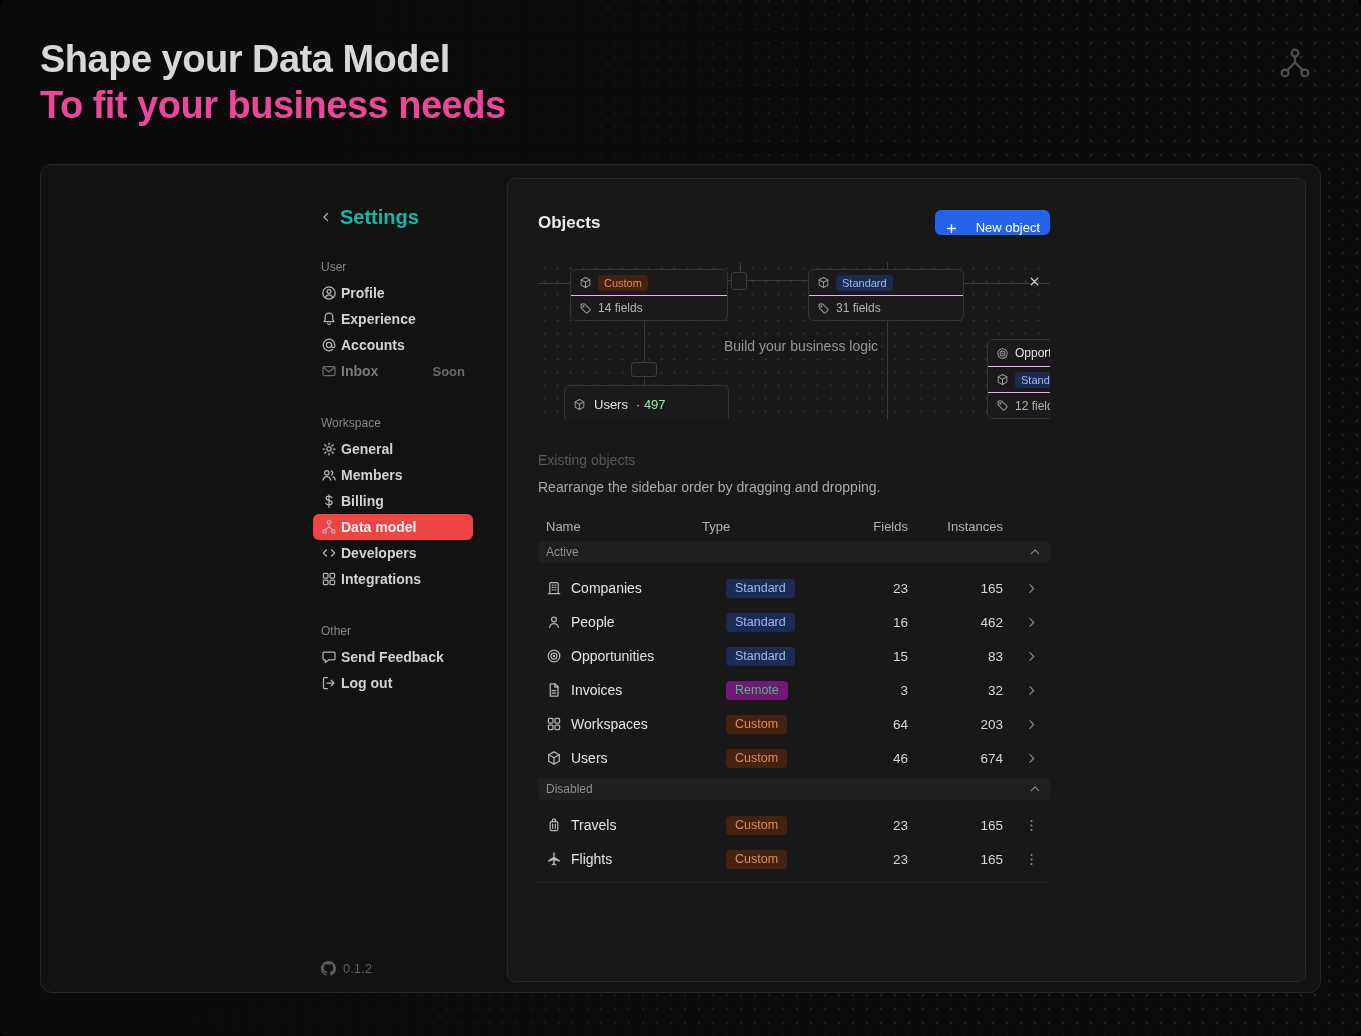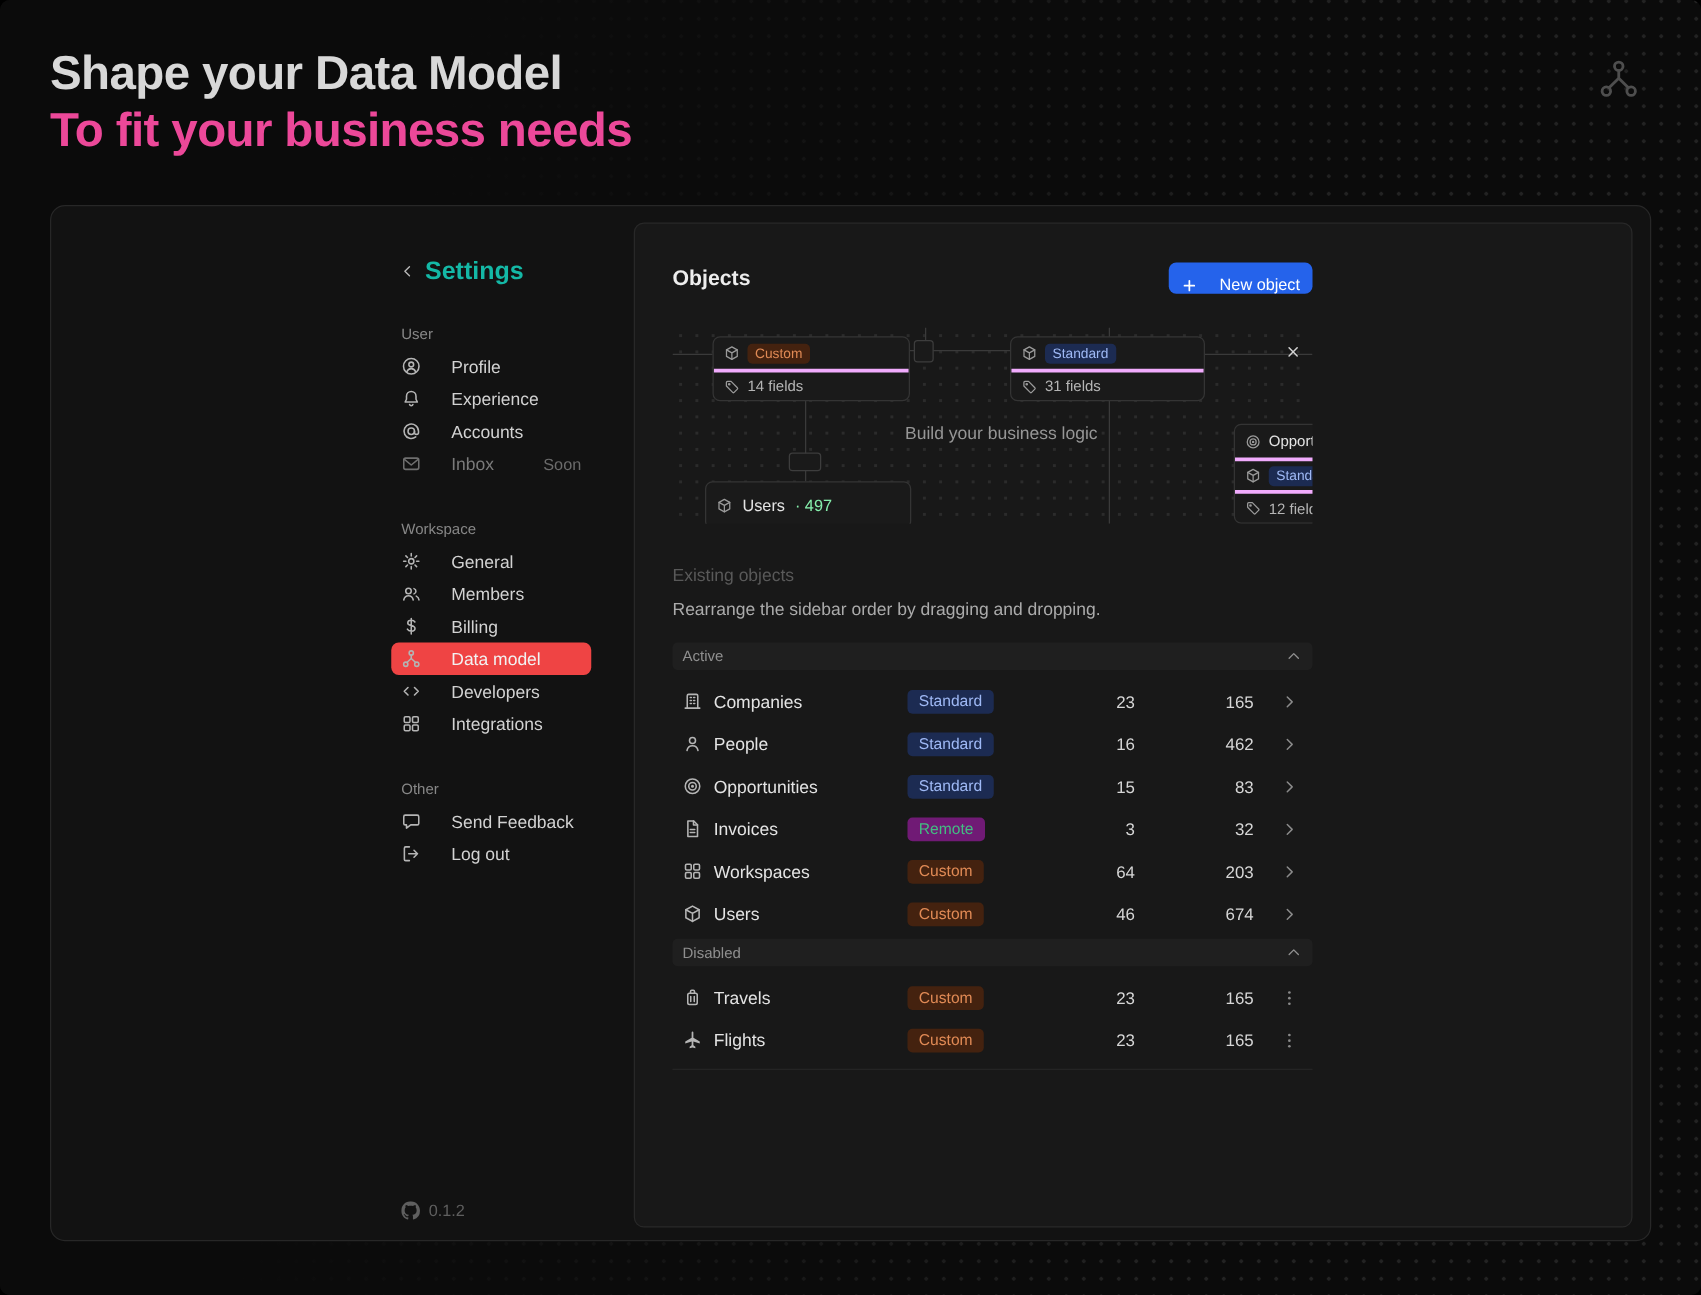--- a/index.html
+++ b/index.html
@@ -24,22 +24,22 @@
   .card { position:absolute; left:40px; top:164px; width:1281px; height:829px;
           background:#121212; border:1px solid #272727; border-radius:12px; z-index:3; }
 
   
   .sidebar { position:absolute; left:272px; top:41px; bottom:0; width:160px; }
   .sb-head { display:flex; align-items:center; gap:7px; height:22px; padding-left:6px;
              color:#14b8a6; font-size:20px; font-weight:700; cursor:pointer; }
   .sb-head .ic { width:14px; height:14px; color:#b9b9b9; }
   .sb-section { margin-top:32px; }
   .sb-label { font-size:12px; color:#878787; height:16px; margin-bottom:4px; padding-left:8px; }
-  .sb-item { display:flex; align-items:center; gap:24px; height:26px; padding:0 8px;
-             border-radius:6px; color:#d2d2d2; font-size:14px; cursor:pointer; }
+  .sb-item { display:flex; align-items:center; gap:4px; height:26px; padding:0 8px;
+             border-radius:6px; color:#d2d2d2; font-size:14px; cursor:pointer;font-weight:bold; }
   .sb-item .ic { width:16px; height:16px; color:#b4b4b4; }
   .sb-item.active { background:#ef4444; color:#f2f2f2; }
   .sb-item.dim { color:#7a7a7a; }
   .sb-item.dim .ic { color:#6e6e6e; }
   .sb-soon { margin-left:auto; color:#6b6b6b; font-size:13px; }
   .sb-version { position:absolute; bottom:16px; left:8px; display:flex; align-items:center; gap:7px;
                 color:#5f5f5f; font-size:13px; }
   .sb-version .ic { width:15px; height:15px; }
 
   
@@ -56,21 +56,21 @@
   
   .canvas { position:relative; width:512px; height:157px; margin-top:27px; overflow:hidden; }
   .c-dots { position:absolute; inset:0;
     background-image: radial-gradient(circle, #2b2b2b 1.2px, transparent 1.3px);
     background-size:13px 13px; }
   .c-line { position:absolute; background:#3a3a3a; }
   .c-port { position:absolute; width:16px; height:18px; border:1px solid #3d3d3d; border-radius:3px; background:#1a1a1a; }
   .node { position:absolute; background:#1a1a1a; border:1px solid #343434; border-radius:6px;
           overflow:hidden; font-size:12px; color:#cfcfcf; }
   .n-row { display:flex; align-items:center; gap:6px; height:25px; padding:0 8px; white-space:nowrap; }
-  .n-row + .n-row { border-top:3px solid #f0abfc; }
+  .n-row + .n-row { border-top:1px solid #f0abfc; }
   .node .ic { width:13px; height:13px; color:#9a9a9a; flex:none; }
   .n-muted { color:#b5b5b5; }
   .n-title { color:#e3e3e3; }
   .node-c .n-row { height:36px; font-size:13px; gap:8px; color:#e3e3e3; }
   .n-count { color:#86efac; }
   .node-d .n-row { height:26px; }
   .badge { display:inline-flex; align-items:center; height:19px; padding:0 9px;
            border-radius:4px; font-size:12.5px; font-weight:500; white-space:nowrap; }
   .badge-sm { height:16px; padding:0 6px; font-size:11px; }
   .c-caption { position:absolute; font-size:14px; color:#969696; white-space:nowrap; }
@@ -353,20 +353,27 @@
             <svg viewBox="0 0 16 16" class="ic">
                 <path d="M4 4l8 8M12 4l-8 8"></path>
               </svg>
           </span>
         </div>
 
         <div class="existing-title">Existing objects</div>
         <div class="existing-desc">Rearrange the sidebar order by dragging and dropping.</div>
 
         <div class="table">
+          <div class="t-head t-grid">
+            <div class="th-name">Name</div>
+            <div class="th-type">Type</div>
+            <div class="th-num">Fields</div>
+            <div class="th-num">Instances</div>
+            <div></div>
+          </div>
           <div id="table-groups">
               <div class="t-strip">
              <span class="strip-label">Active</span>
              <svg viewBox="0 0 16 16" class="ic">
                   <path d="M3.8 9.8 8 5.6l4.2 4.2"></path>
                 </svg>
            </div>
               <div class="t-row t-grid">
             <div class="c-name">
                   <svg viewBox="0 0 16 16" class="ic">

